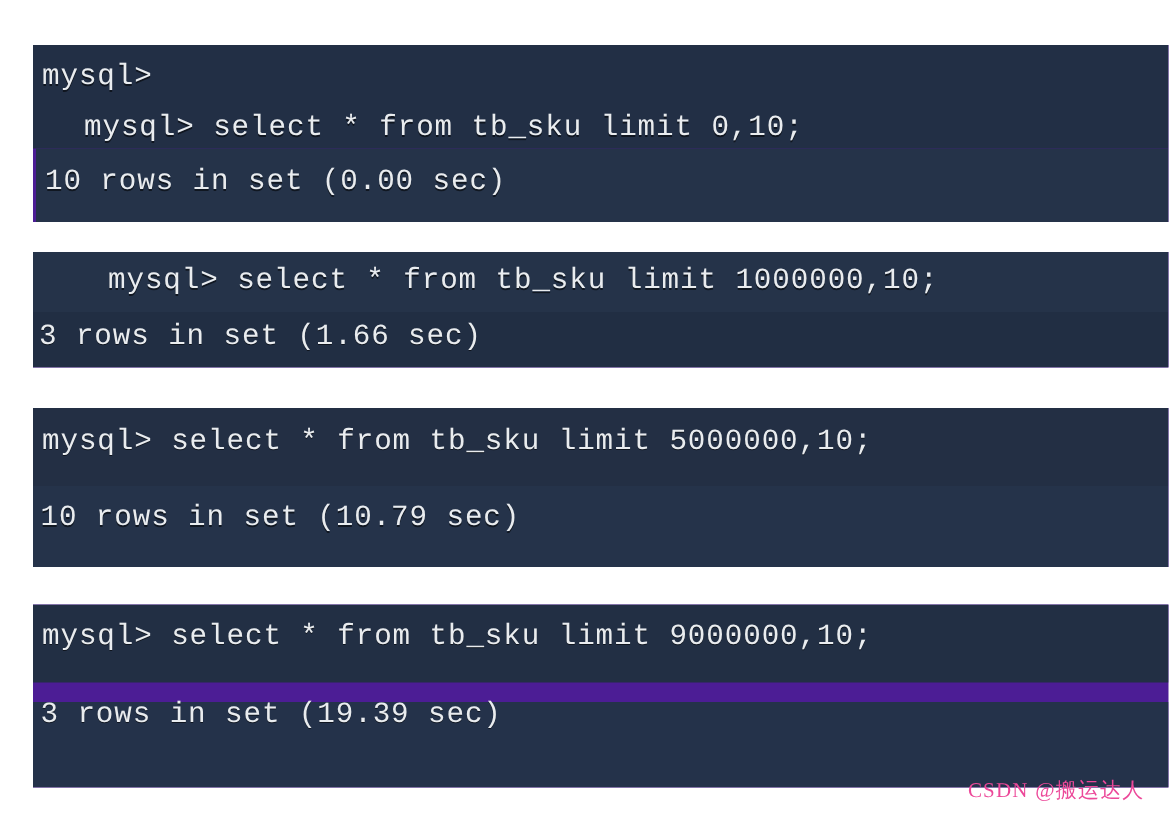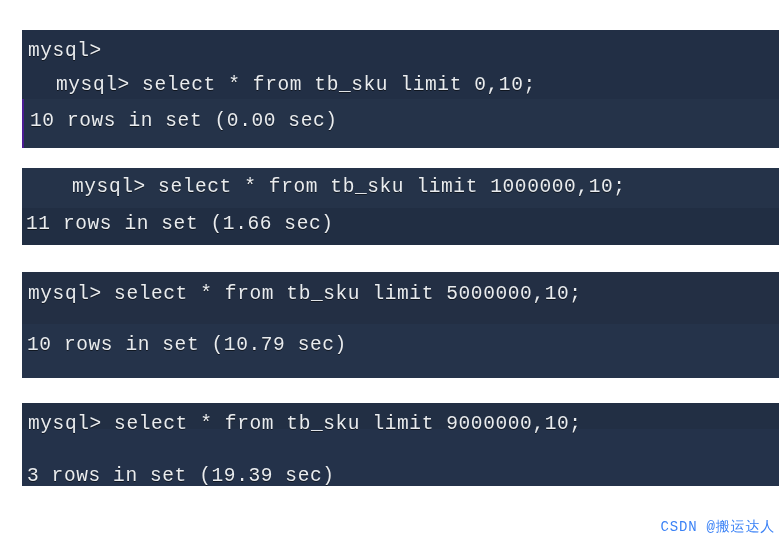--- a/index.html
+++ b/index.html
@@ -27,21 +27,21 @@
     position: absolute;
     left: 22px;
     right: 0;
     background: #4c1d95;
     overflow: hidden;
     box-sizing: border-box;
   }
   .term-block.b1 { top: 30px;  height: 118px; }
   .term-block.b2 { top: 168px; height: 77px;  }
   .term-block.b3 { top: 272px; height: 106px; }
-  .term-block.b4 { top: 403px; height: 83px; }
+  .term-block.b4 { top: 403px; height: 122px; }
 
   
   .band {
     position: absolute;
     left: 0;
     right: 0;
   }
   .band.upper { top: 0; }
   .band.lower { bottom: 0; }
 
@@ -81,24 +81,24 @@
   .b3 .l1 { left: 6px;  top: 13px; }
   .b3 .l2 { left: 5px;  top: 64px; text-align: center; }
 
   
   .b4 .l1 { left: 6px;  top: 12px; }
   .b4 .l2 { left: 5px;  top: 64px; }
 
   
   #watermark {
     position: absolute;
-    right: 4px;
+    right: 16px;
     bottom: 10px;
-    color: #3b82f6;
-    font-family: Liberation Mono, monospace;
+    color: #ec4899;
+    font-family: Liberation Serif, serif;
     font-size: 14px;
     letter-spacing: 0.8px;
     white-space: pre;
     user-select: none;
   }
 </style>
 </head>
 <body>
 
 <div id="page">
@@ -108,21 +108,21 @@
     <div class="band lower"></div>
     <div class="term-line l1">mysql&gt;</div>
     <div class="term-line l2">mysql&gt; select * from tb_sku limit 0,10;</div>
     <div class="term-line l3">10 rows in set (0.00 sec)</div>
   </div>
 
   <div class="term-block b2">
     <div class="band upper"></div>
     <div class="band lower"></div>
     <div class="term-line l1">mysql&gt; select * from tb_sku limit 1000000,10;</div>
-    <div class="term-line l2">11 rows in set (1.66 sec)</div>
+    <div class="term-line l2">3 rows in set (1.66 sec)</div>
   </div>
 
   <div class="term-block b3">
     <div class="band upper"></div>
     <div class="band lower"></div>
     <div class="term-line l1">mysql&gt; select * from tb_sku limit 5000000,10;</div>
     <div class="term-line l2">10 rows in set (10.79 sec)</div>
   </div>
 
   <div class="term-block b4">

